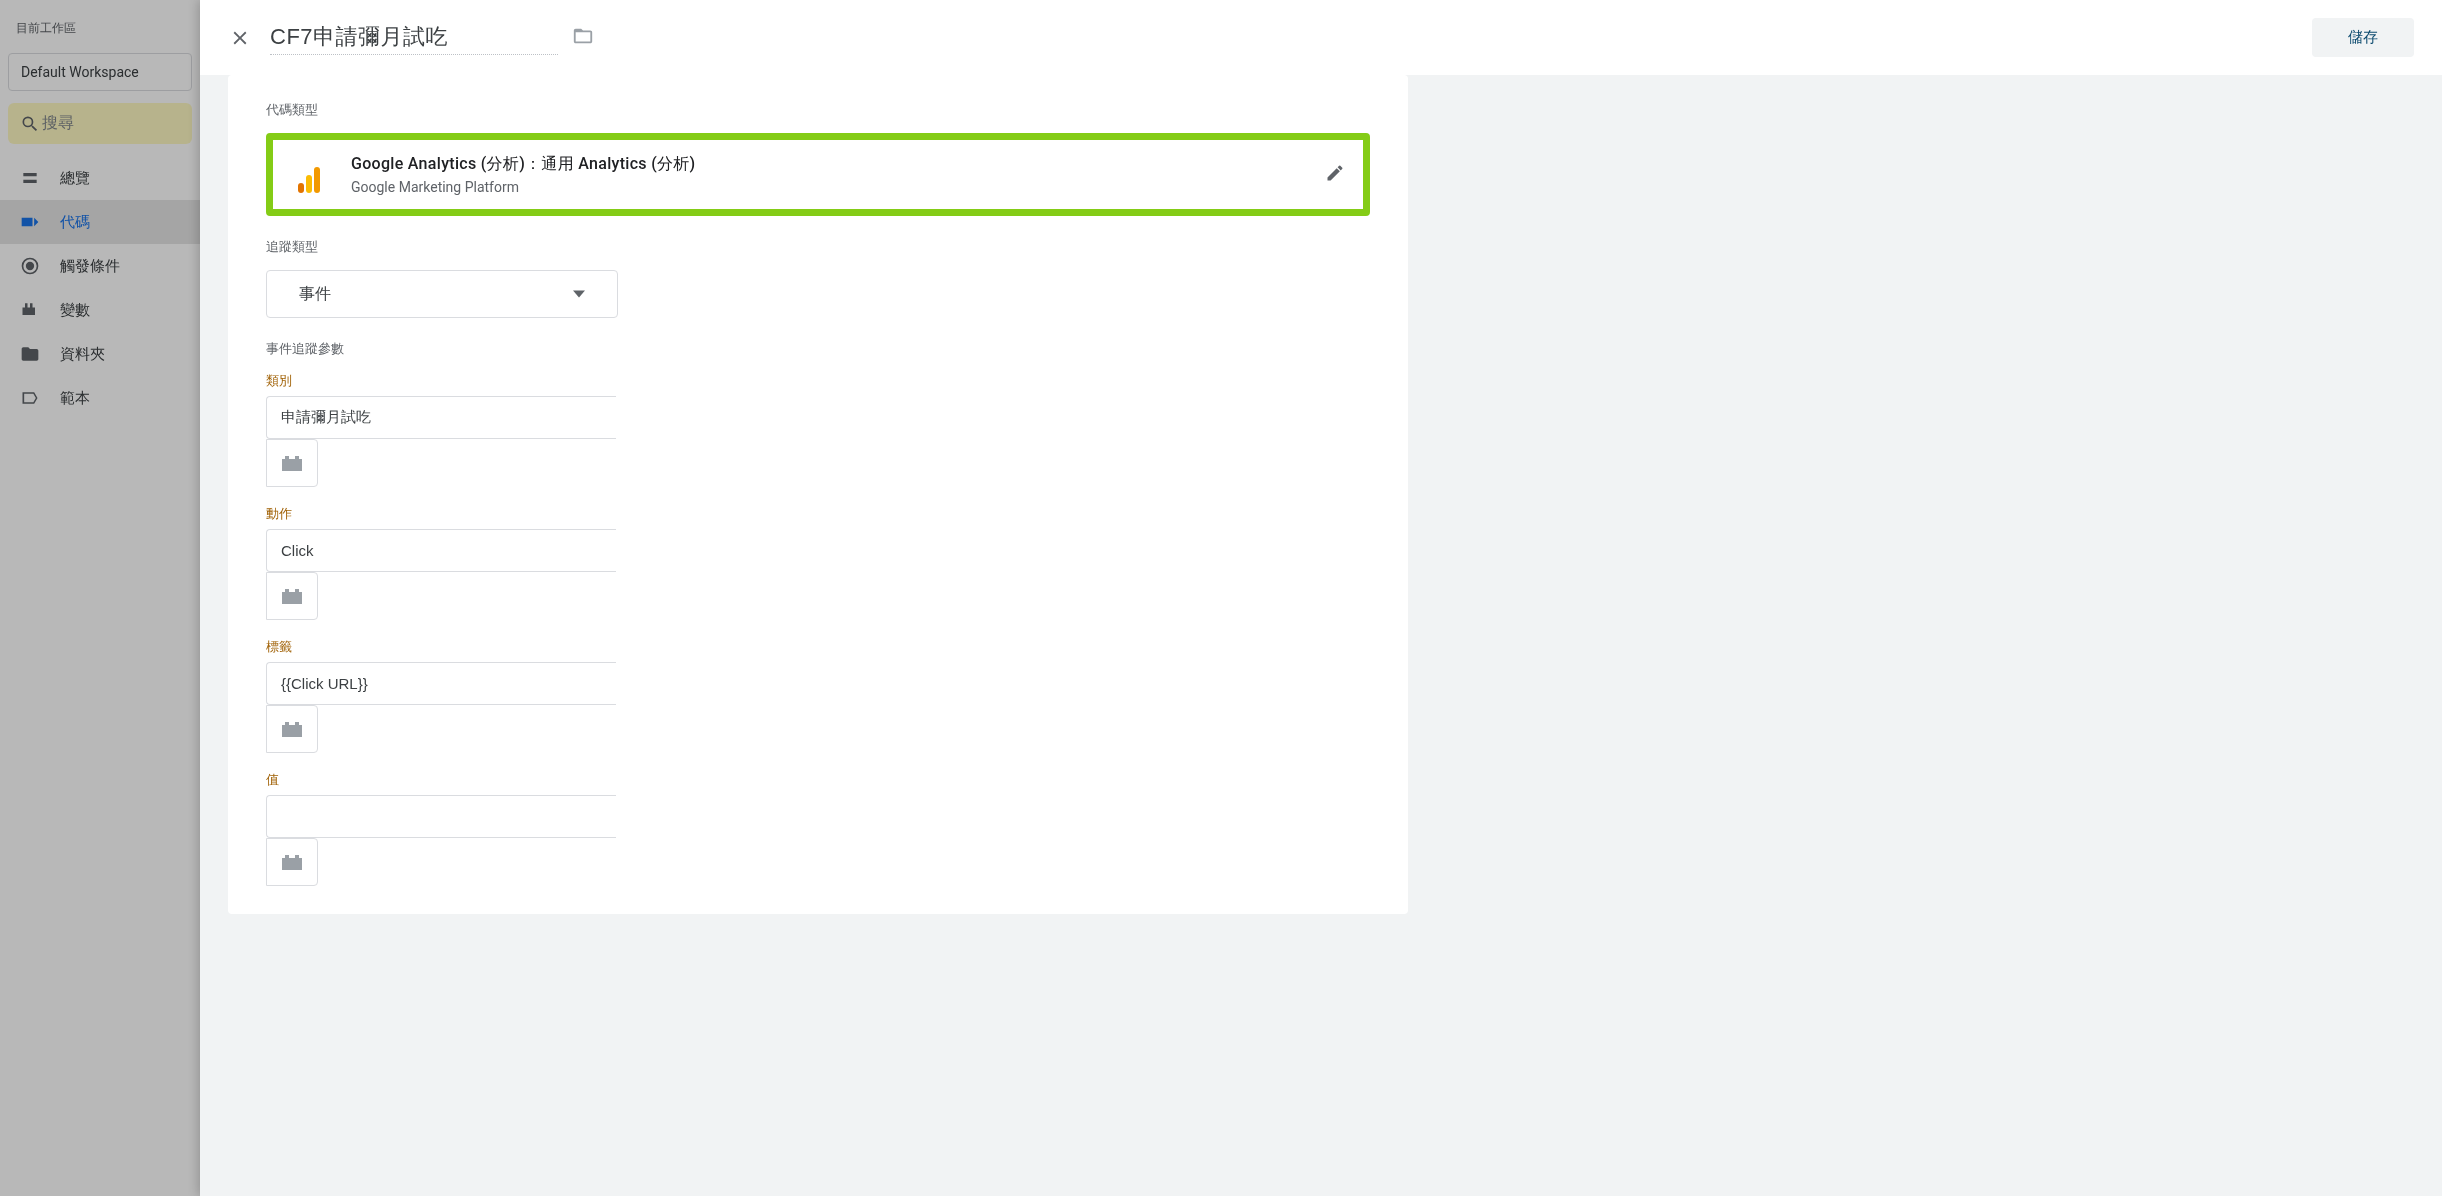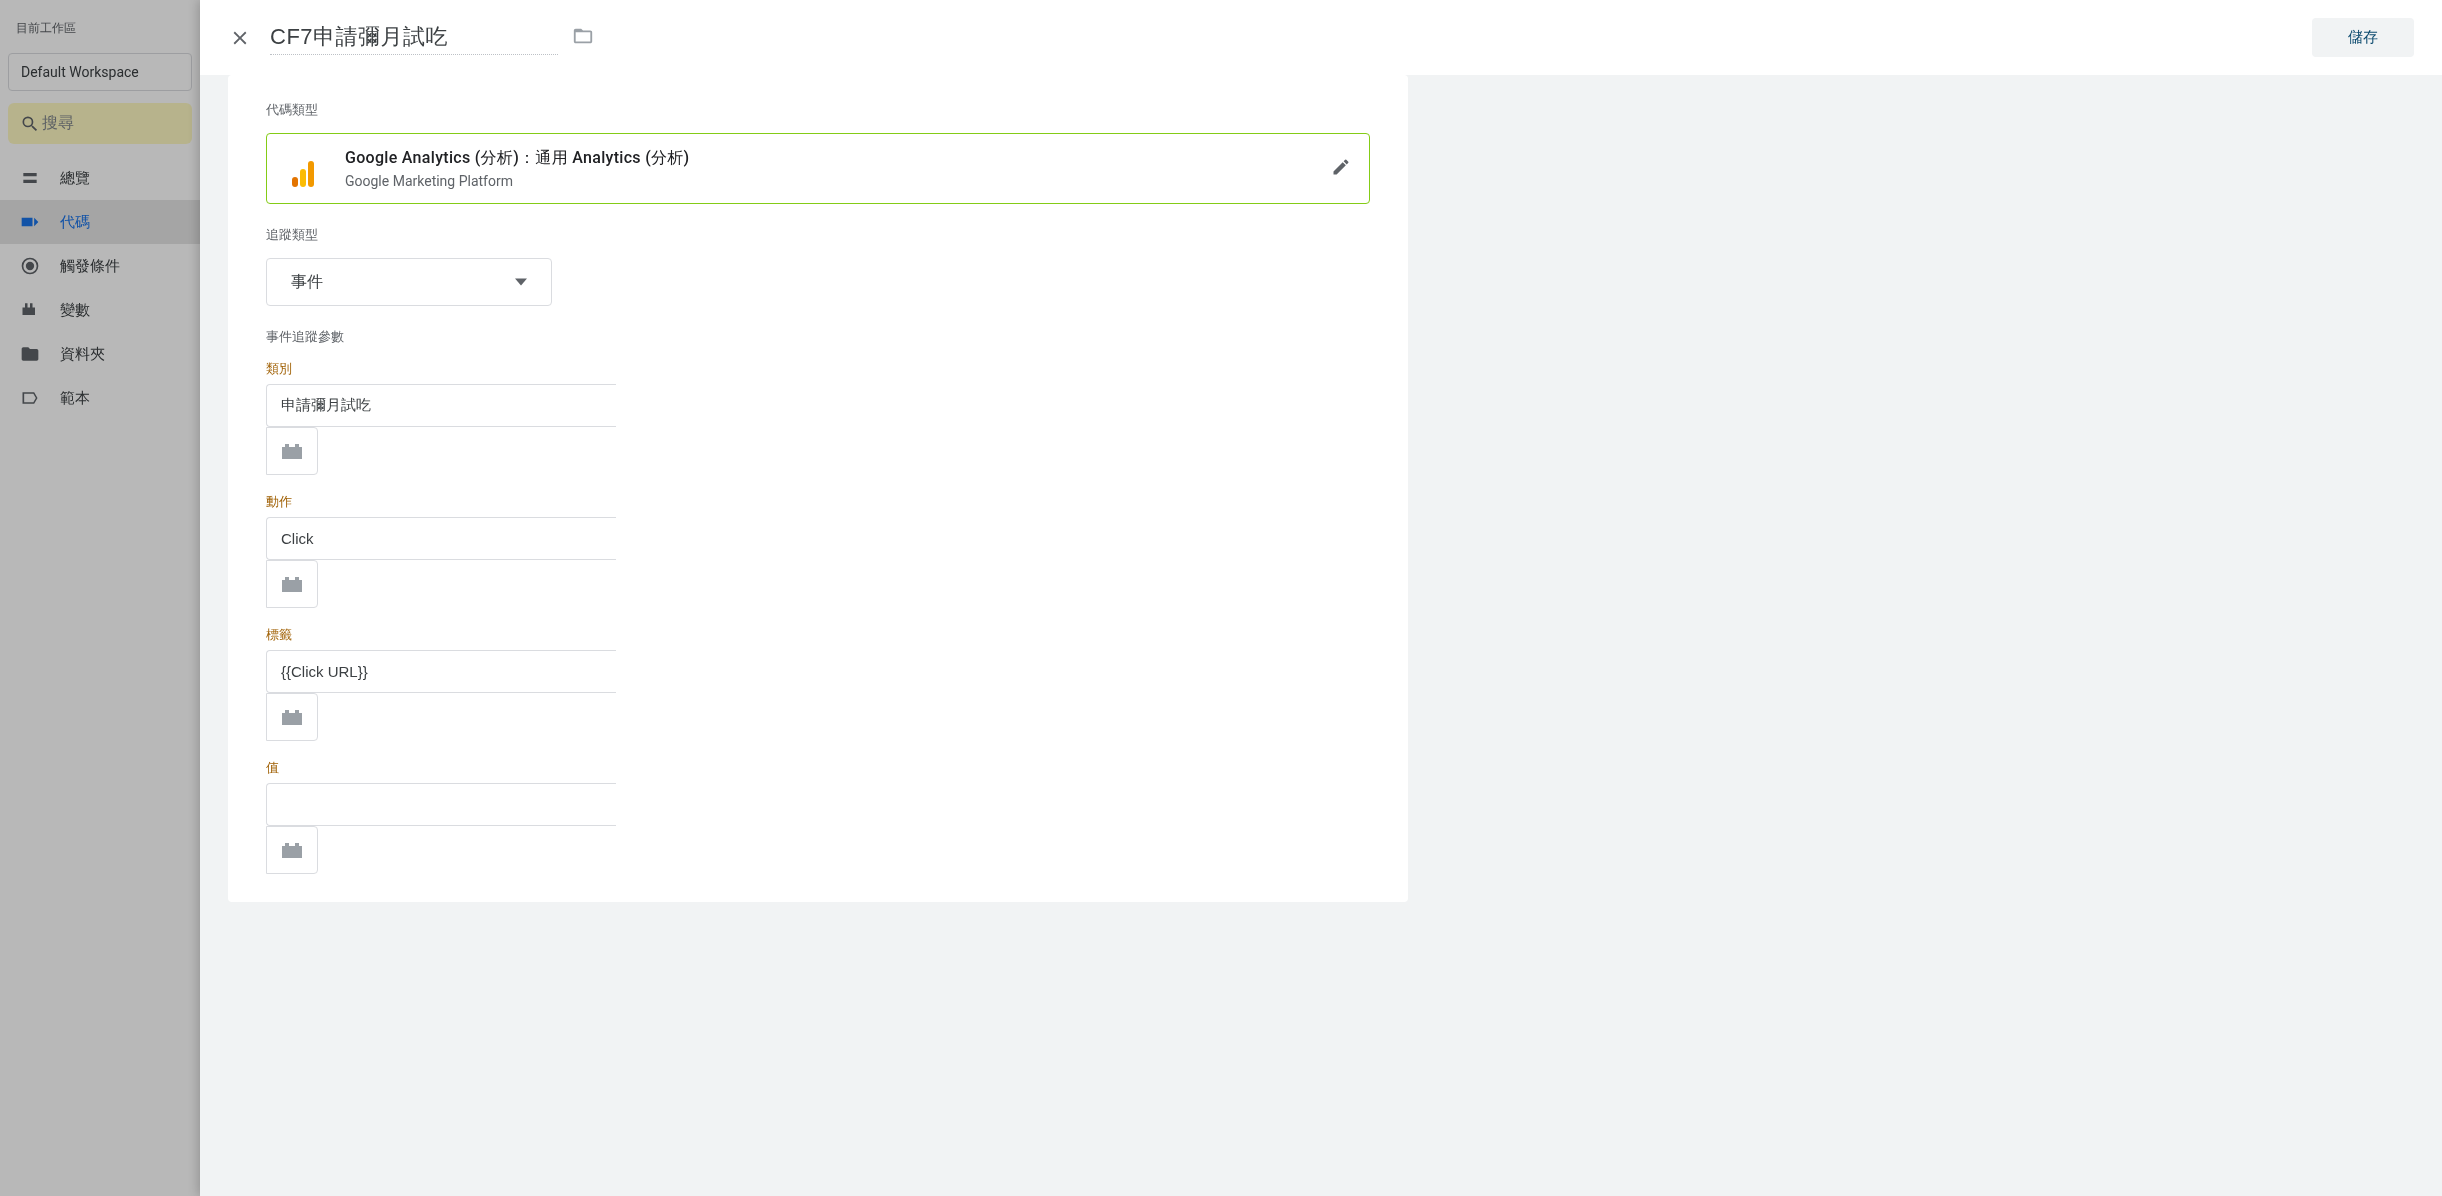--- a/index.html
+++ b/index.html
@@ -33,31 +33,31 @@
 .folder-icon svg { width: 22px; height: 22px; fill: #9aa0a6; }
 .spacer { flex: 1; }
 .save-btn { padding: 10px 36px; border: none; border-radius: 4px; background: #f1f3f4; color: #0c4a6e; font-size: 15px; cursor: pointer; }
 
 
 .panel-body { flex: 1; background: #f1f3f4; padding: 0 28px 28px; overflow-y: auto; }
 .card { background: #fff; border-radius: 4px; padding: 20px 38px 28px; max-width: 1180px; }
 .section-label { font-size: 13px; color: #5f6368; margin: 6px 0 14px; }
 .section-label.mt { margin-top: 22px; }
 
-.tag-type-box { border: 1px solid #84cc16; border-radius: 4px; padding: 14px 18px; display: flex; align-items: center; gap: 24px; cursor: pointer; }
+.tag-type-box { border: 7px solid #84cc16; border-radius: 4px; padding: 14px 18px; display: flex; align-items: center; gap: 24px; cursor: pointer; }
 .ga-icon { width: 36px; height: 36px; display: flex; align-items: flex-end; justify-content: center; gap: 2px; }
 .ga-bar { width: 6px; border-radius: 3px; background: #fbbc04; }
 .ga-bar.b1 { height: 10px; background: #e37400; }
 .ga-bar.b2 { height: 18px; }
 .ga-bar.b3 { height: 26px; background: #f29900; }
 .tag-type-text h3 { font-size: 16px; font-weight: 500; color: #202124; margin-bottom: 4px; letter-spacing: 0.3px; }
 .tag-type-text p { font-size: 14px; color: #5f6368; }
 .edit-icon svg { width: 20px; height: 20px; fill: #5f6368; }
 
-.select-box { border: 1px solid #dadce0; border-radius: 4px; width: 286px; height: 48px; display: flex; align-items: center; padding: 0 24px; justify-content: space-between; cursor: pointer; font-size: 16px; color: #3c4043; }
+.select-box { border: 1px solid #dadce0; border-radius: 4px; width: 352px; height: 48px; display: flex; align-items: center; padding: 0 32px; justify-content: space-between; cursor: pointer; font-size: 16px; color: #3c4043; }
 .select-box svg { width: 12px; height: 12px; fill: #5f6368; }
 
 .field-label { font-size: 13px; color: #a16207; margin: 18px 0 6px; }
 .input-row { display: flex; width: 350px; flex-direction: column; }
 .input-row input { flex: 1; border: 1px solid #dadce0; border-right: none; border-radius: 4px 0 0 4px; padding: 12px 14px; font-size: 15px; color: #3c4043; outline: none; height: 48px; }
 .lego-btn { width: 52px; height: 48px; border: 1px solid #dadce0; border-radius: 0 4px 4px 0; background: #fff; display: flex; align-items: center; justify-content: center; cursor: pointer; }
 .lego-btn svg { width: 24px; height: 20px; fill: #9aa0a6; }
 </style>
 </head>
 <body>

